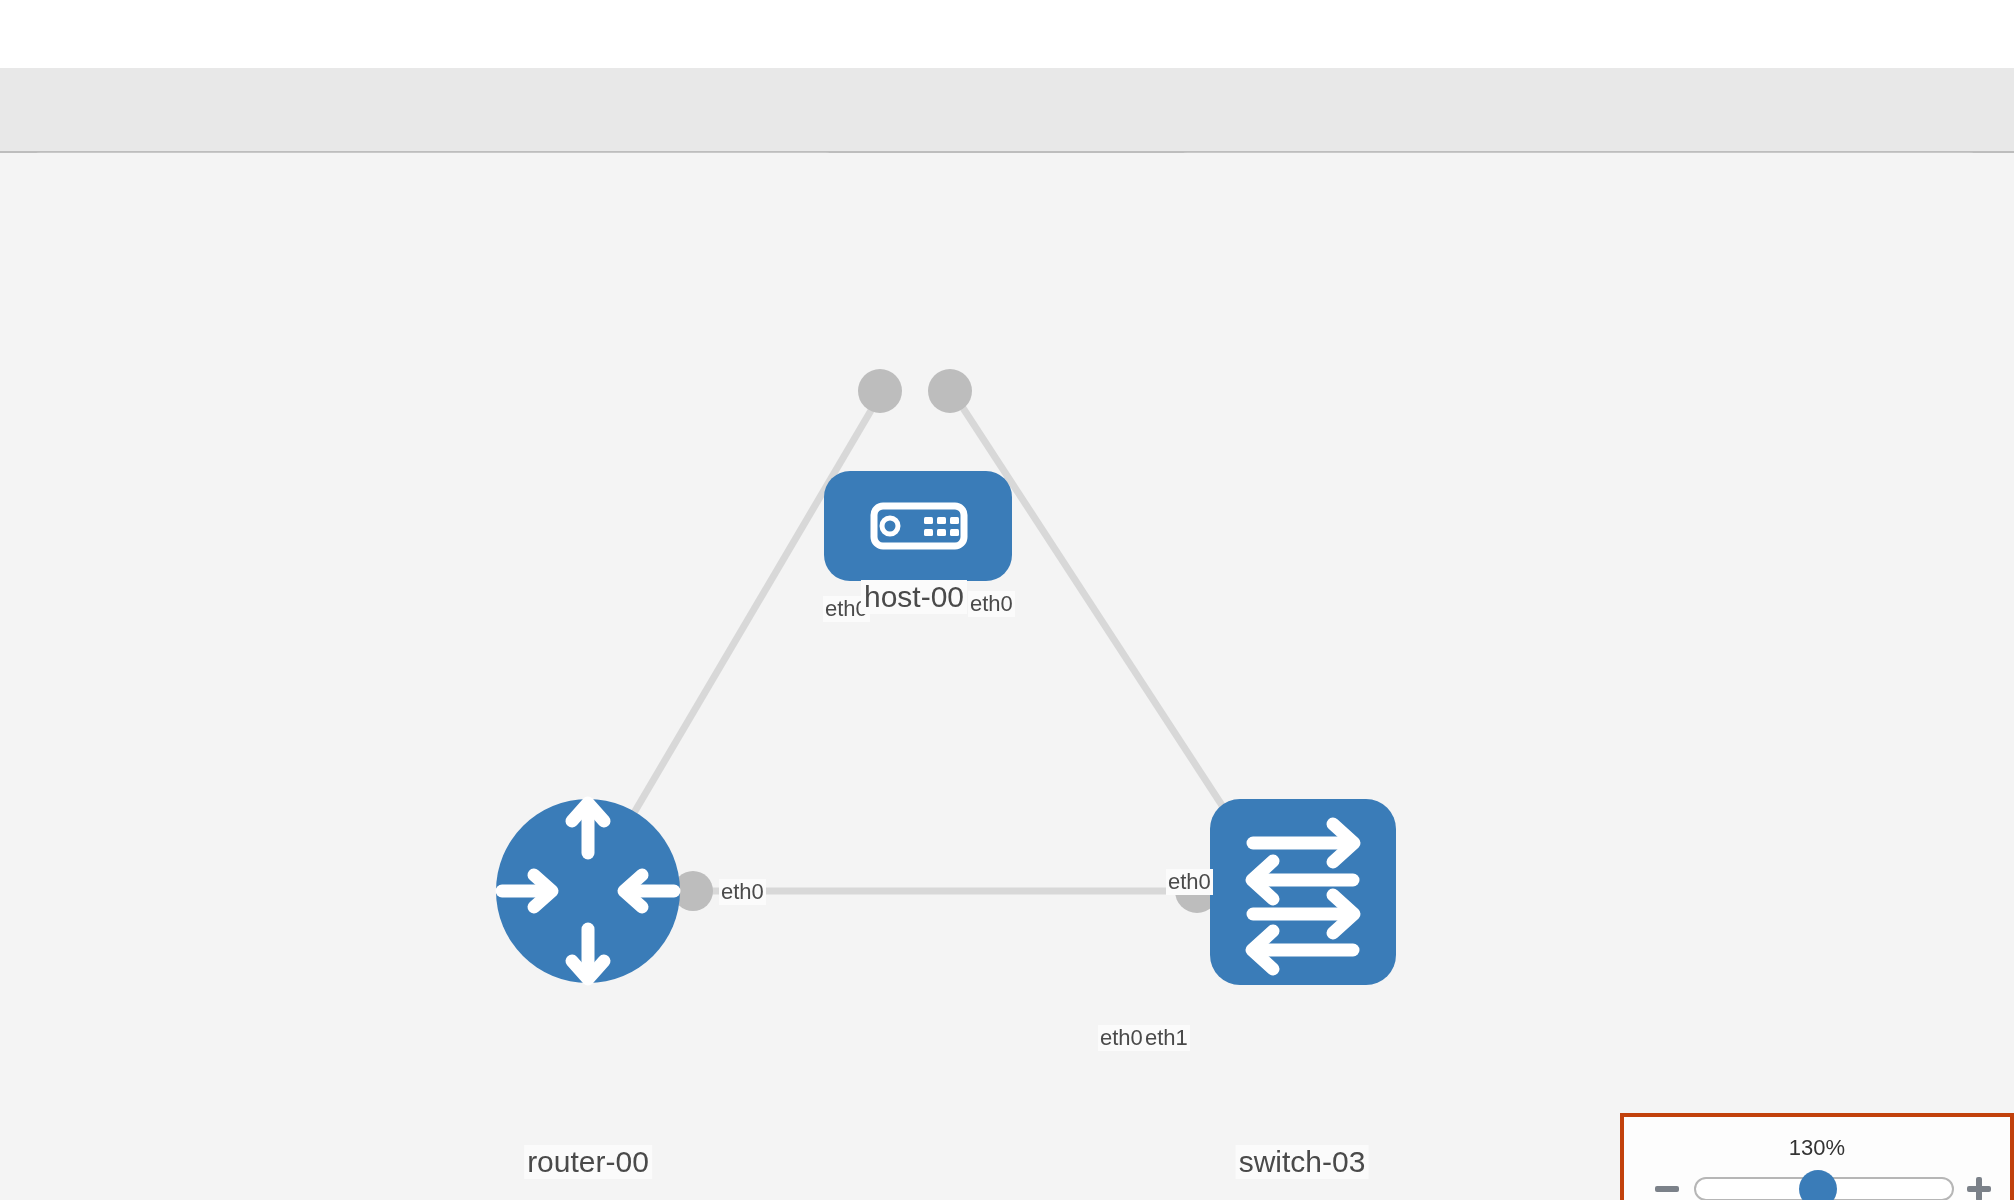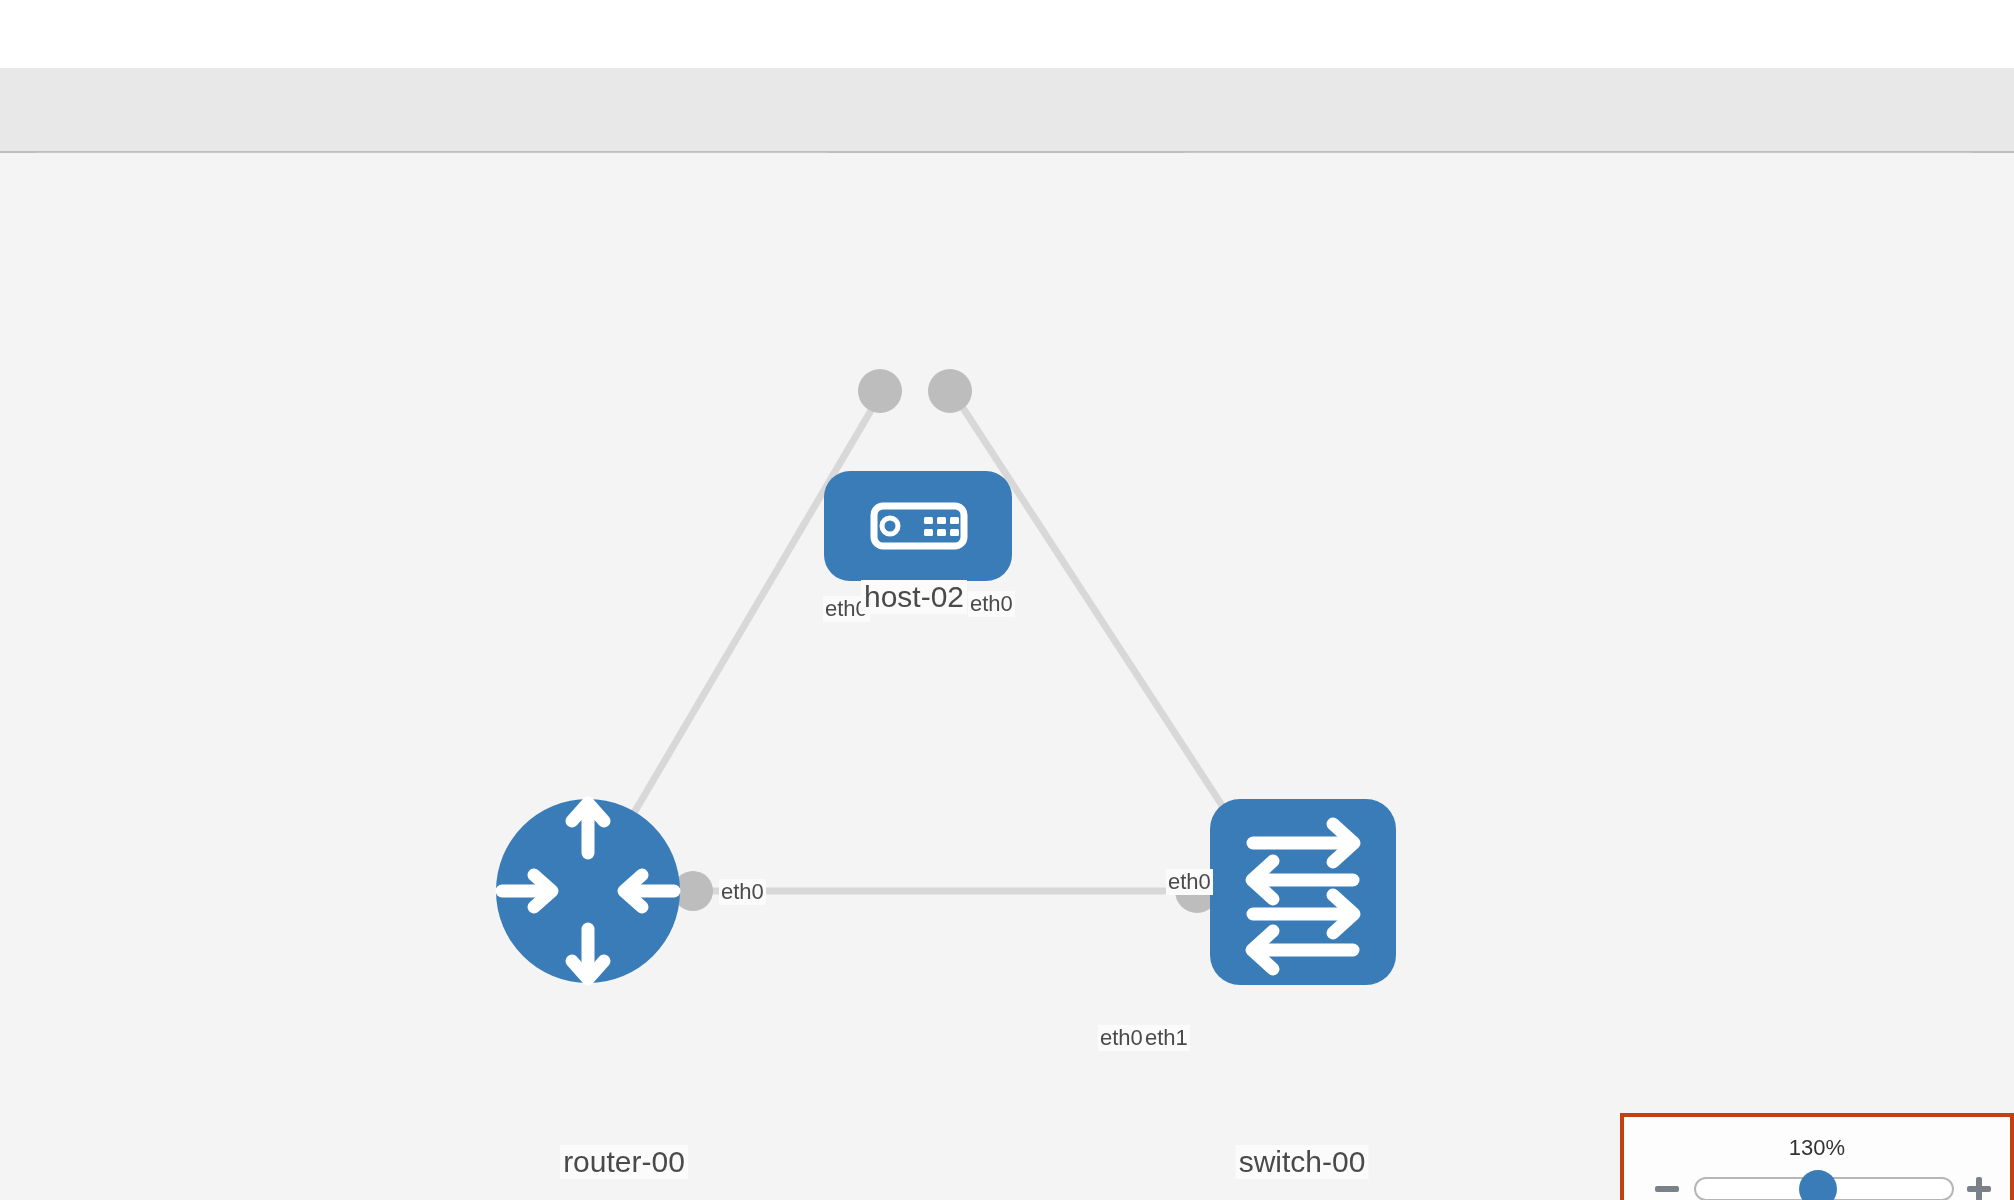--- a/index.html
+++ b/index.html
@@ -310,23 +310,23 @@
 
     </svg>
 
     <div class="iface-label" style="left:823px; top:443px;">eth0</div>
     <div class="iface-label" style="left:968px; top:438px;">eth0</div>
     <div class="iface-label" style="left:719px; top:726px;">eth0</div>
     <div class="iface-label" style="left:1166px; top:716px;">eth0</div>
     <div class="iface-label" style="left:1098px; top:872px;">eth0</div>
     <div class="iface-label" style="left:1143px; top:872px;">eth1</div>
 
-    <div class="node-label" style="left:914px; top:427px;">host-02</div>
-    <div class="node-label" style="left:588px; top:992px;margin-left:36px;">router-00</div>
-    <div class="node-label" style="left:1302px; top:992px;">switch-00</div>
+    <div class="node-label" style="left:914px; top:427px;">host-00</div>
+    <div class="node-label" style="left:588px; top:992px;">router-00</div>
+    <div class="node-label" style="left:1302px; top:992px;">switch-03</div>
 
     <div class="zoom-panel" style="left:1620px; top:924px;">
       <div class="zoom-value">130%</div>
 
       <div class="zoom-minus">
         <svg width="30" height="30" viewBox="0 0 30 30" aria-hidden="true">
           <rect x="3" y="12" width="24" height="6" rx="2" fill="#7b8189"></rect>
         </svg>
       </div>
 

